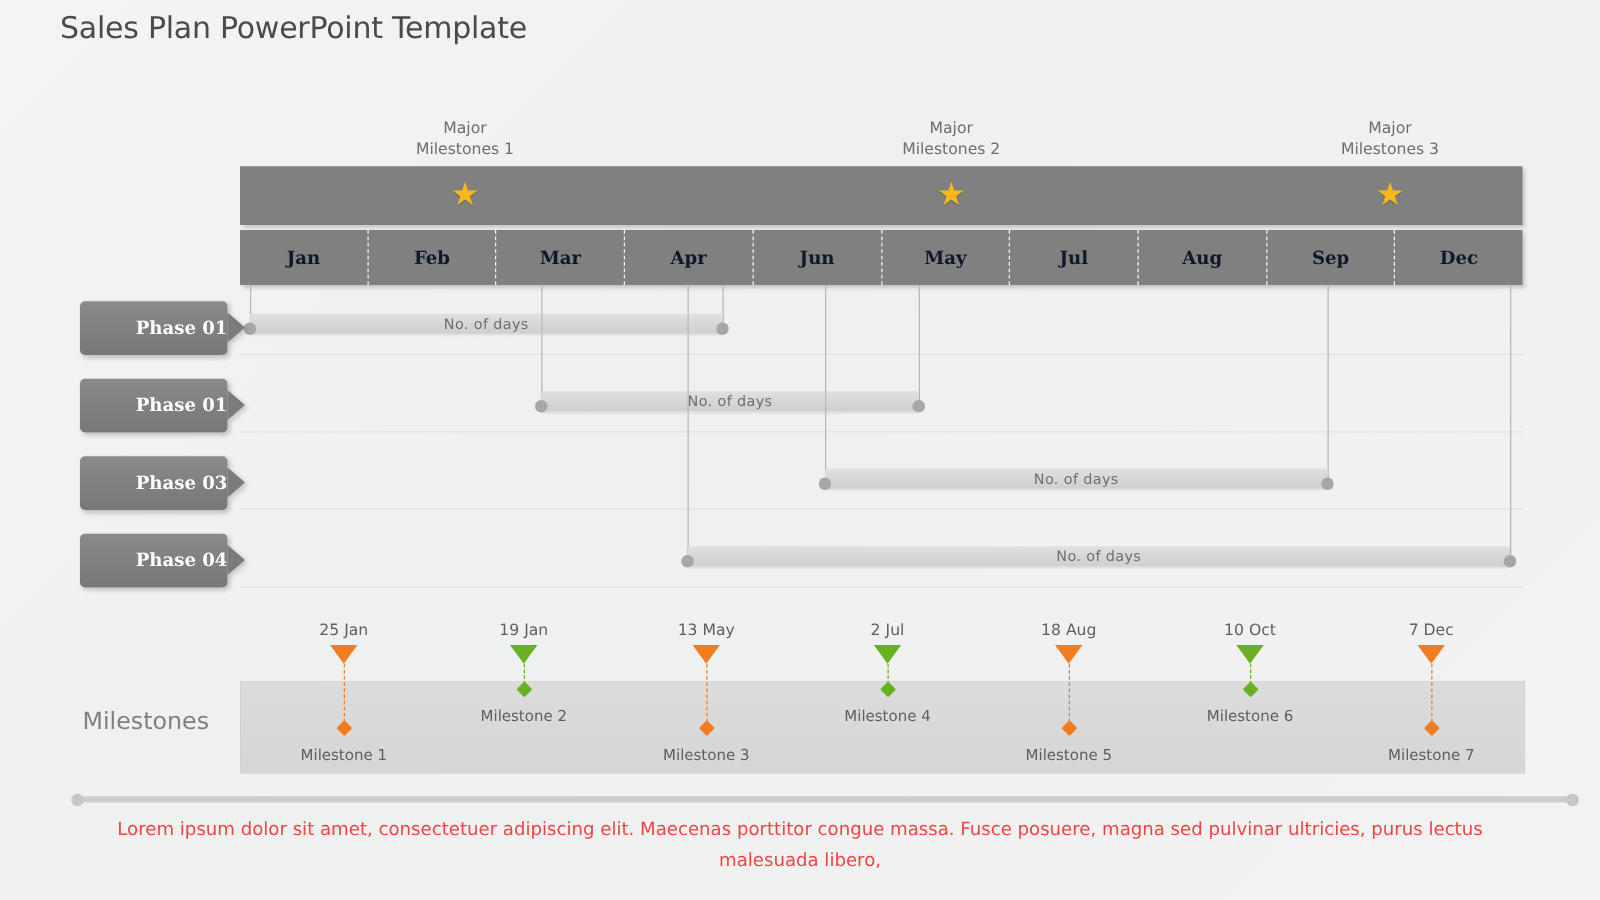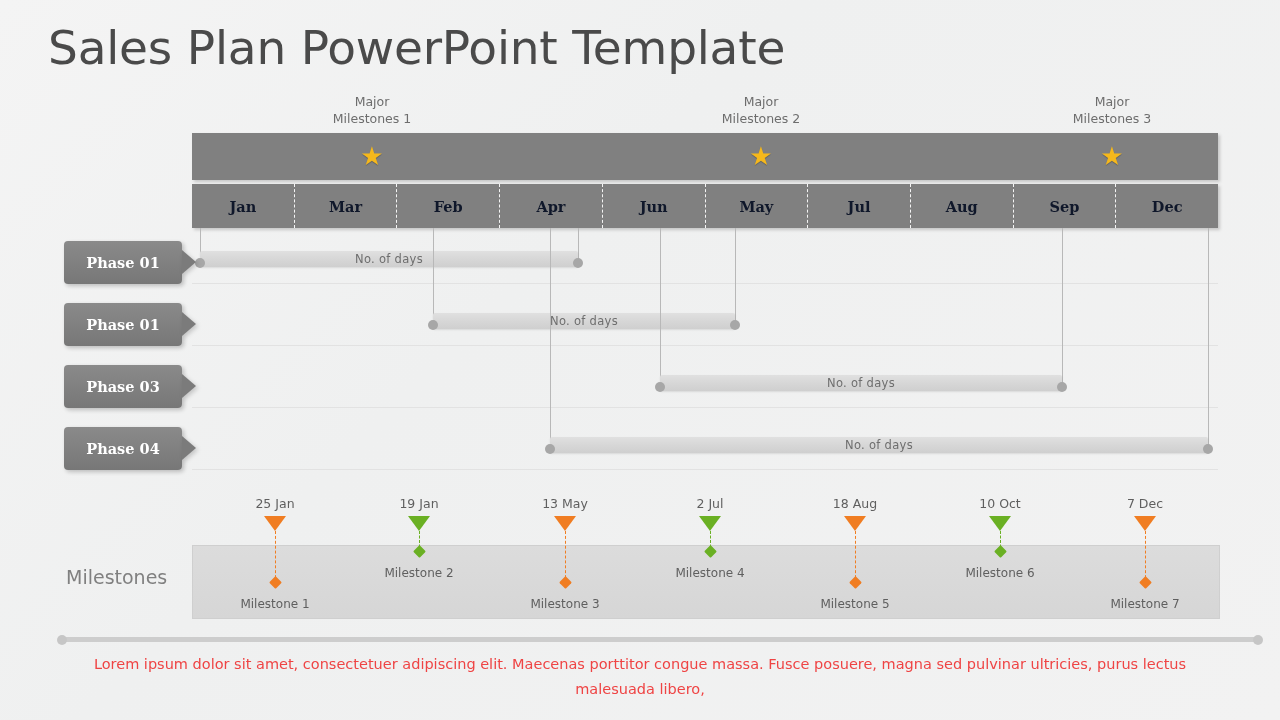--- a/index.html
+++ b/index.html
@@ -5,22 +5,22 @@
   html,body{margin:0;padding:0;}
   body{
     width:1280px;height:720px;overflow:hidden;position:relative;
     font-family:"DejaVu Sans","Liberation Sans",sans-serif;
     background:linear-gradient(135deg,#f4f4f4 0%,#eff0f0 40%,#f2f2f2 100%);
   }
   .slide{position:absolute;inset:0;}
 
   
   .title{
-    position:absolute;left:48px;top:20px;
-    font-size:47px;color:#4a4a4a;font-weight:400;letter-spacing:-0.2px;
+    position:absolute;left:48px;top:8px;
+    font-size:24px;color:#4a4a4a;font-weight:400;letter-spacing:-0.2px;
     white-space:nowrap;
   }
 
   
   .major-cap{
     position:absolute;text-align:center;width:160px;
     font-size:12.5px;color:#6d6d6d;line-height:17px;
   }
   .major-cap span{display:block;}
 
@@ -66,21 +66,21 @@
   .knob{
     position:absolute;width:10px;height:10px;border-radius:50%;
     background:#a7a7a7;top:6.5px;
   }
 
   
   .phase{
     position:absolute;left:64px;width:118px;height:43px;
     background:linear-gradient(180deg,#8a8a8a 0%,#777777 100%);
     border-radius:4px;box-shadow:2px 2px 4px rgba(0,0,0,.22);
-    display:flex;align-items:center;justify-content:center;
+    display:flex;align-items:center;justify-content:flex-end;
     color:#fff;font-size:14.5px;font-weight:bold;
     font-family:"DejaVu Serif","Liberation Serif",serif;
   }
   .phase .tip{
     position:absolute;right:-14px;top:9px;width:0;height:0;
     border-top:12px solid transparent;border-bottom:12px solid transparent;
     border-left:14px solid #7b7b7b;
     filter:drop-shadow(2px 2px 2px rgba(0,0,0,.18));
   }
 
@@ -167,22 +167,22 @@
       </div>
     </div>
   <div class="star-band" id="starBand">
       <div class="star" style="left: 180px;">★</div>
       <div class="star" style="left: 569px;">★</div>
       <div class="star" style="left: 920px;">★</div>
     </div>
 
   <div class="month-band" id="monthBand">
       <div class="month">Jan</div>
+      <div class="month">Feb</div>
       <div class="month">Mar</div>
-      <div class="month">Feb</div>
       <div class="month">Apr</div>
       <div class="month">Jun</div>
       <div class="month">May</div>
       <div class="month">Jul</div>
       <div class="month">Aug</div>
       <div class="month">Sep</div>
       <div class="month">Dec</div>
     </div>
 
   <div class="gantt" id="gantt">

